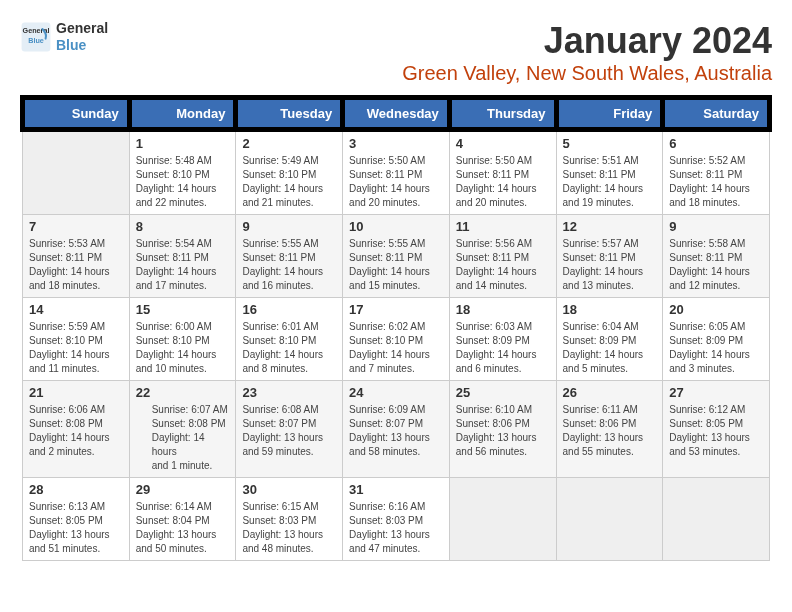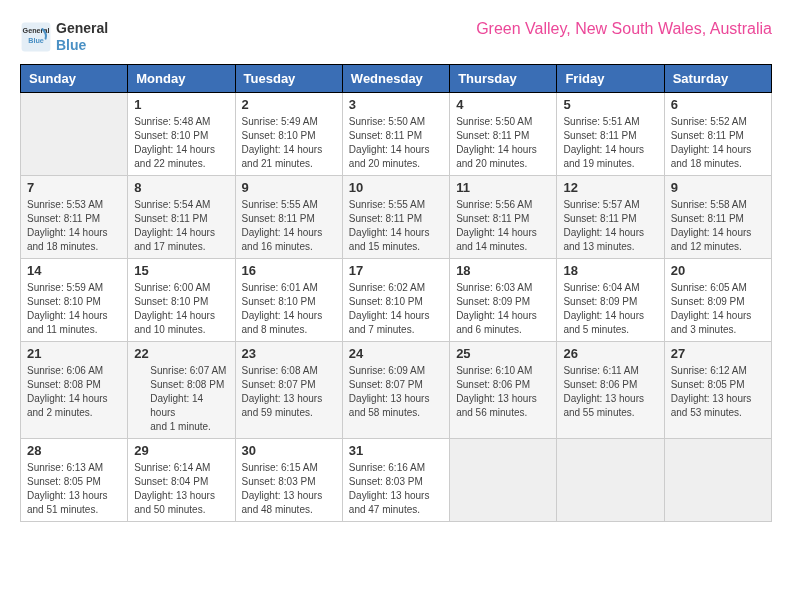--- a/index.html
+++ b/index.html
@@ -27,36 +27,36 @@
     }
     .title-block {
       text-align: right;
     }
     .calendar-title {
       font-size: 36px;
       font-weight: bold;
       color: #333;
     }
     .calendar-subtitle {
-      font-size: 16px;
-      color: #ec4899;
+      font-size: 20px;
+      color: #c2410c;
     }
     table {
       width: 100%;
       border-collapse: collapse;
       font-size: 11px;
     }
     thead tr th {
       background-color: #3a6eb5;
       color: #fff;
-      text-align: left;
+      text-align: right;
       padding: 6px 8px;
       font-size: 13px;
       font-weight: bold;
-      border: 1px solid #000000;
+      border: 5px solid #000000;
     }
     tbody tr td {
       border: 1px solid #ccc;
       vertical-align: top;
       padding: 4px 6px;
       min-height: 80px;
       width: 14.28%;
       color: #333;
     }
     .day-number {
@@ -93,20 +93,21 @@
       <text x="20" y="15" text-anchor="middle" font-size="9" font-weight="bold" fill="#333">General</text>
       <text x="20" y="27" text-anchor="middle" font-size="9" font-weight="bold" fill="#4a90c4">Blue</text>
       <path d="M28 10 Q34 16 32 22" stroke="#4a90c4" stroke-width="2.5" fill="none" stroke-linecap="round"></path>
     </svg>
     <div style="line-height:1.2;">
       <div style="font-size:14px; font-weight:bold; color:#333;">General</div>
       <div style="font-size:14px; font-weight:bold; color:#4a90c4;">Blue</div>
     </div>
   </div>
   <div class="title-block">
+    <div class="calendar-title">January 2024</div>
     <div class="calendar-subtitle">Green Valley, New South Wales, Australia</div>
   </div>
 </div>
 
 <table>
   <thead>
     <tr id="header-row">
     <th>Sunday</th>
         <th>Monday</th>
         <th>Tuesday</th>

